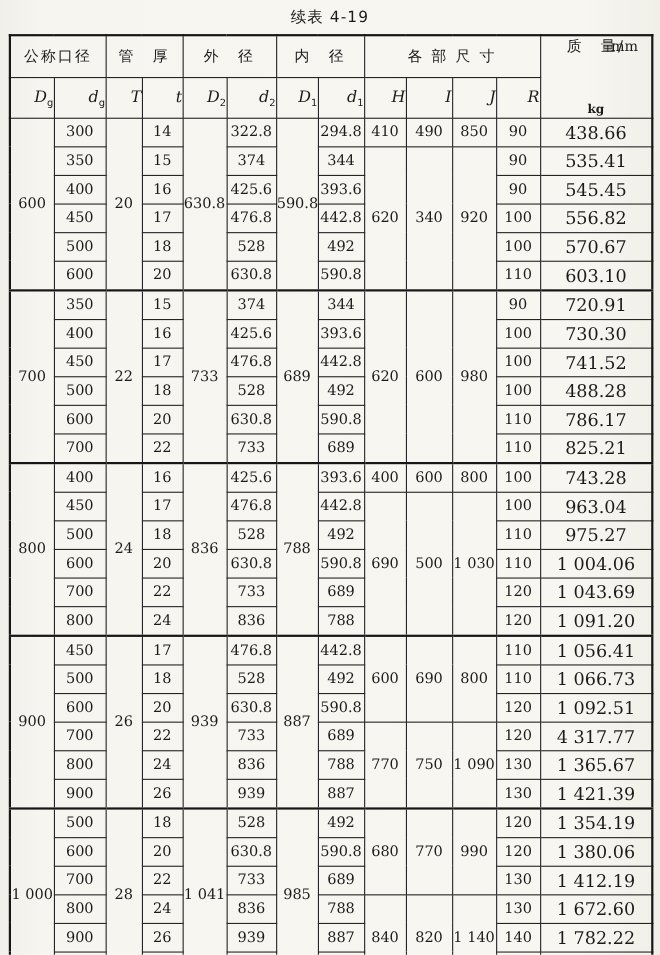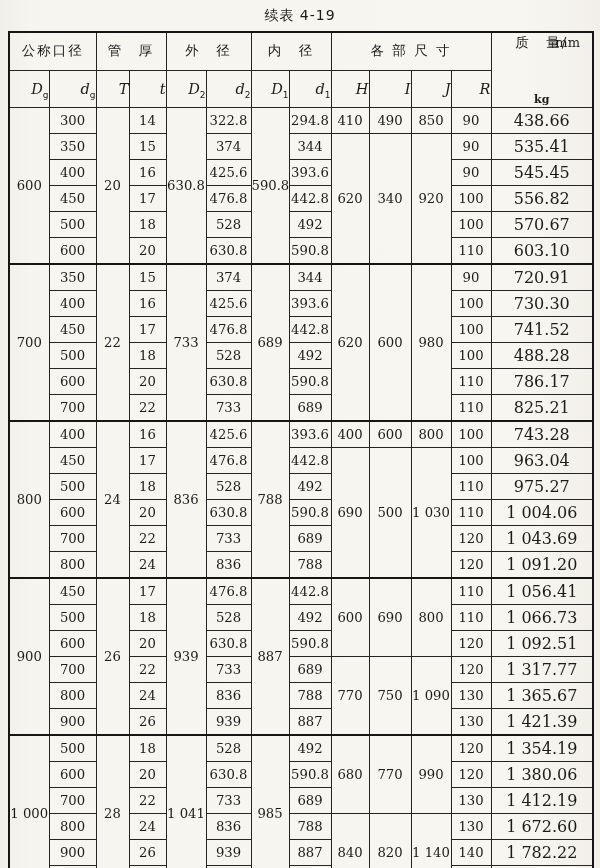--- a/index.html
+++ b/index.html
@@ -321,21 +321,21 @@
         </tr>
         <tr>
           <td>700</td>
           <td>22</td>
           <td>733</td>
           <td>689</td>
           <td rowspan="3">770</td>
           <td rowspan="3">750</td>
           <td rowspan="3">1 090</td>
           <td>120</td>
-          <td class="kg-cell">1 317.77</td>
+          <td class="kg-cell">4 317.77</td>
         </tr>
         <tr>
           <td>800</td>
           <td>24</td>
           <td>836</td>
           <td>788</td>
           <td>130</td>
           <td class="kg-cell">1 365.67</td>
         </tr>
         <tr>

